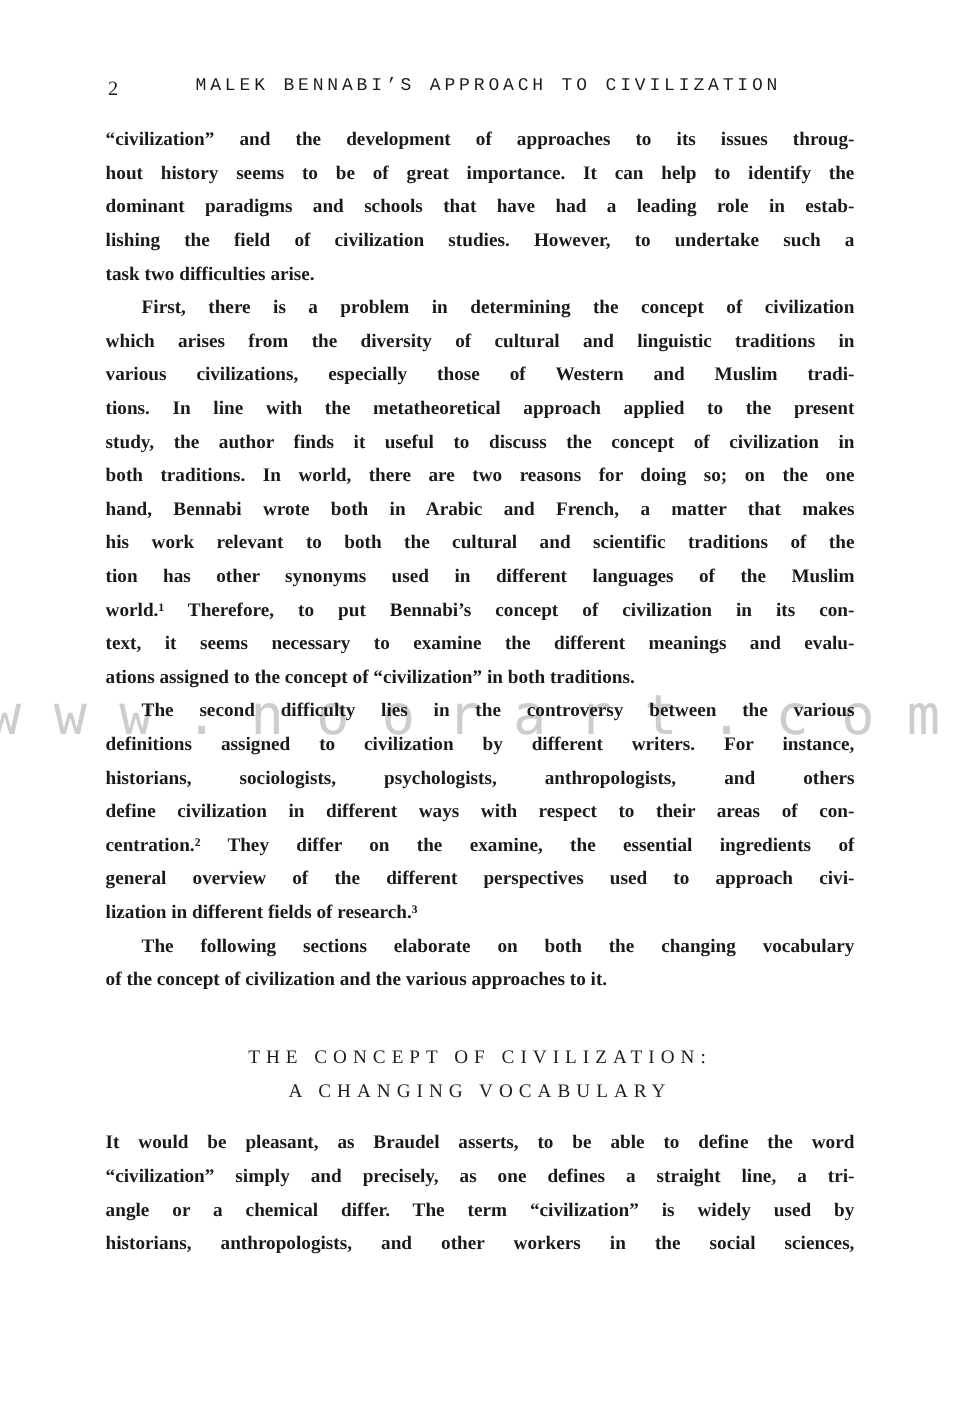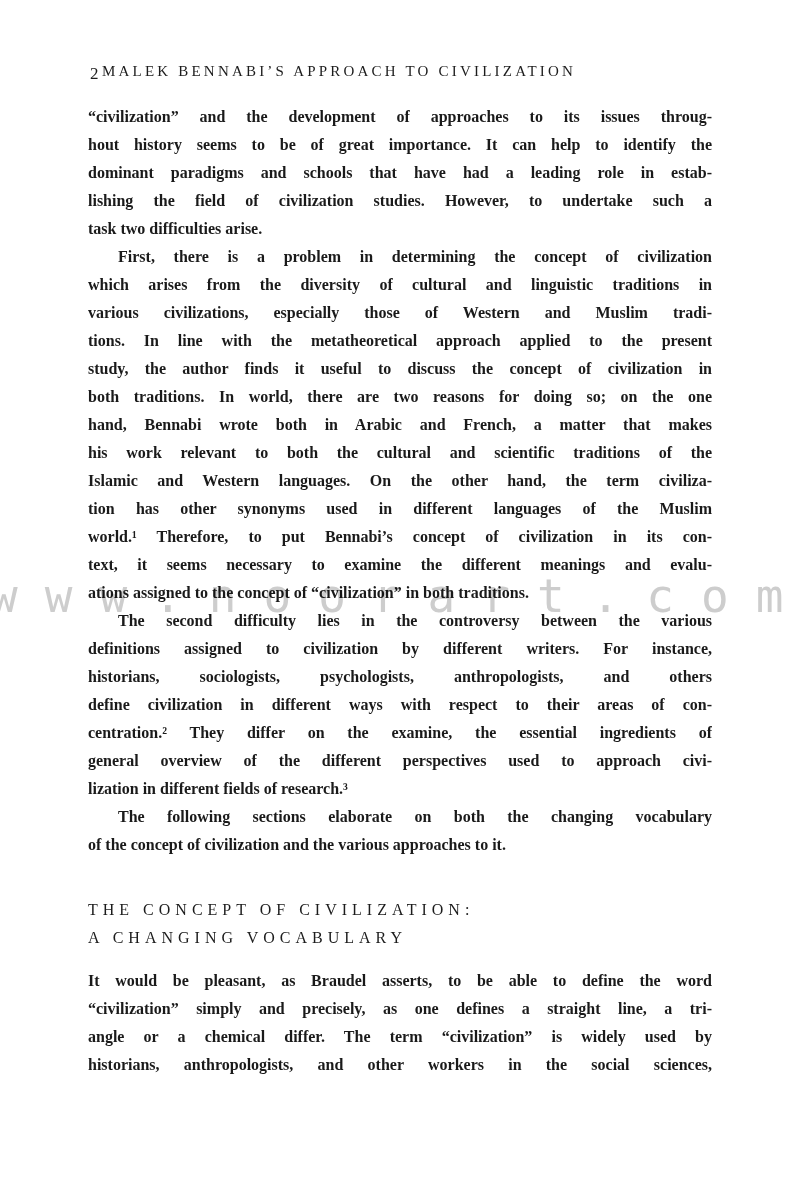--- a/index.html
+++ b/index.html
@@ -27,40 +27,41 @@
     color: #1c1c1c;
   }
   .page-number {
     position: absolute;
     left: 2px;
     top: 1px;
     font-size: 17px;
     letter-spacing: 0;
   }
   .running-title {
-    text-align: left;
+    text-align: center;
     padding-left: 14px;
     white-space: nowrap;
+    font-family: Liberation Mono, monospace;
   }
   .line {
     font-size: 16px;
     line-height: 28px;
     height: 28px;
     text-align: justify;
     text-align-last: justify;
     white-space: normal;
     overflow: hidden;
     font-weight: bold;
   }
   .line.last { text-align-last: left; }
   .line.indent { text-indent: 30px; }
   .section-heading {
     margin-top: 37px;
     margin-bottom: 15px;
-    text-align: left;
+    text-align: center;
     font-size: 16px;
     line-height: 28px;
     letter-spacing: 5px;
     color: #1c1c1c;
   }
   .watermark {
     position: absolute;
     top: 568px;
     left: -10px;
     width: 830px;
@@ -96,21 +97,20 @@
 
     <div>
       <div class="line indent">First, there is a problem in determining the concept of civilization</div>
       <div class="line">which arises from the diversity of cultural and linguistic traditions in</div>
       <div class="line">various civilizations, especially those of Western and Muslim tradi-</div>
       <div class="line">tions. In line with the metatheoretical approach applied to the present</div>
       <div class="line">study, the author finds it useful to discuss the concept of civilization in</div>
       <div class="line">both traditions. In world, there are two reasons for doing so; on the one</div>
       <div class="line">hand, Bennabi wrote both in Arabic and French, a matter that makes</div>
       <div class="line">his work relevant to both the cultural and scientific traditions of the</div>
-      <div class="line">Islamic and Western languages. On the other hand, the term civiliza-</div>
       <div class="line">tion has other synonyms used in different languages of the Muslim</div>
       <div class="line">world.¹ Therefore, to put Bennabi’s concept of civilization in its con-</div>
       <div class="line">text, it seems necessary to examine the different meanings and evalu-</div>
       <div class="line last">ations assigned to the concept of “civilization” in both traditions.</div>
     </div>
 
     <div>
       <div class="line indent">The second difficulty lies in the controversy between the various</div>
       <div class="line">definitions assigned to civilization by different writers. For instance,</div>
       <div class="line">historians, sociologists, psychologists, anthropologists, and others</div>

